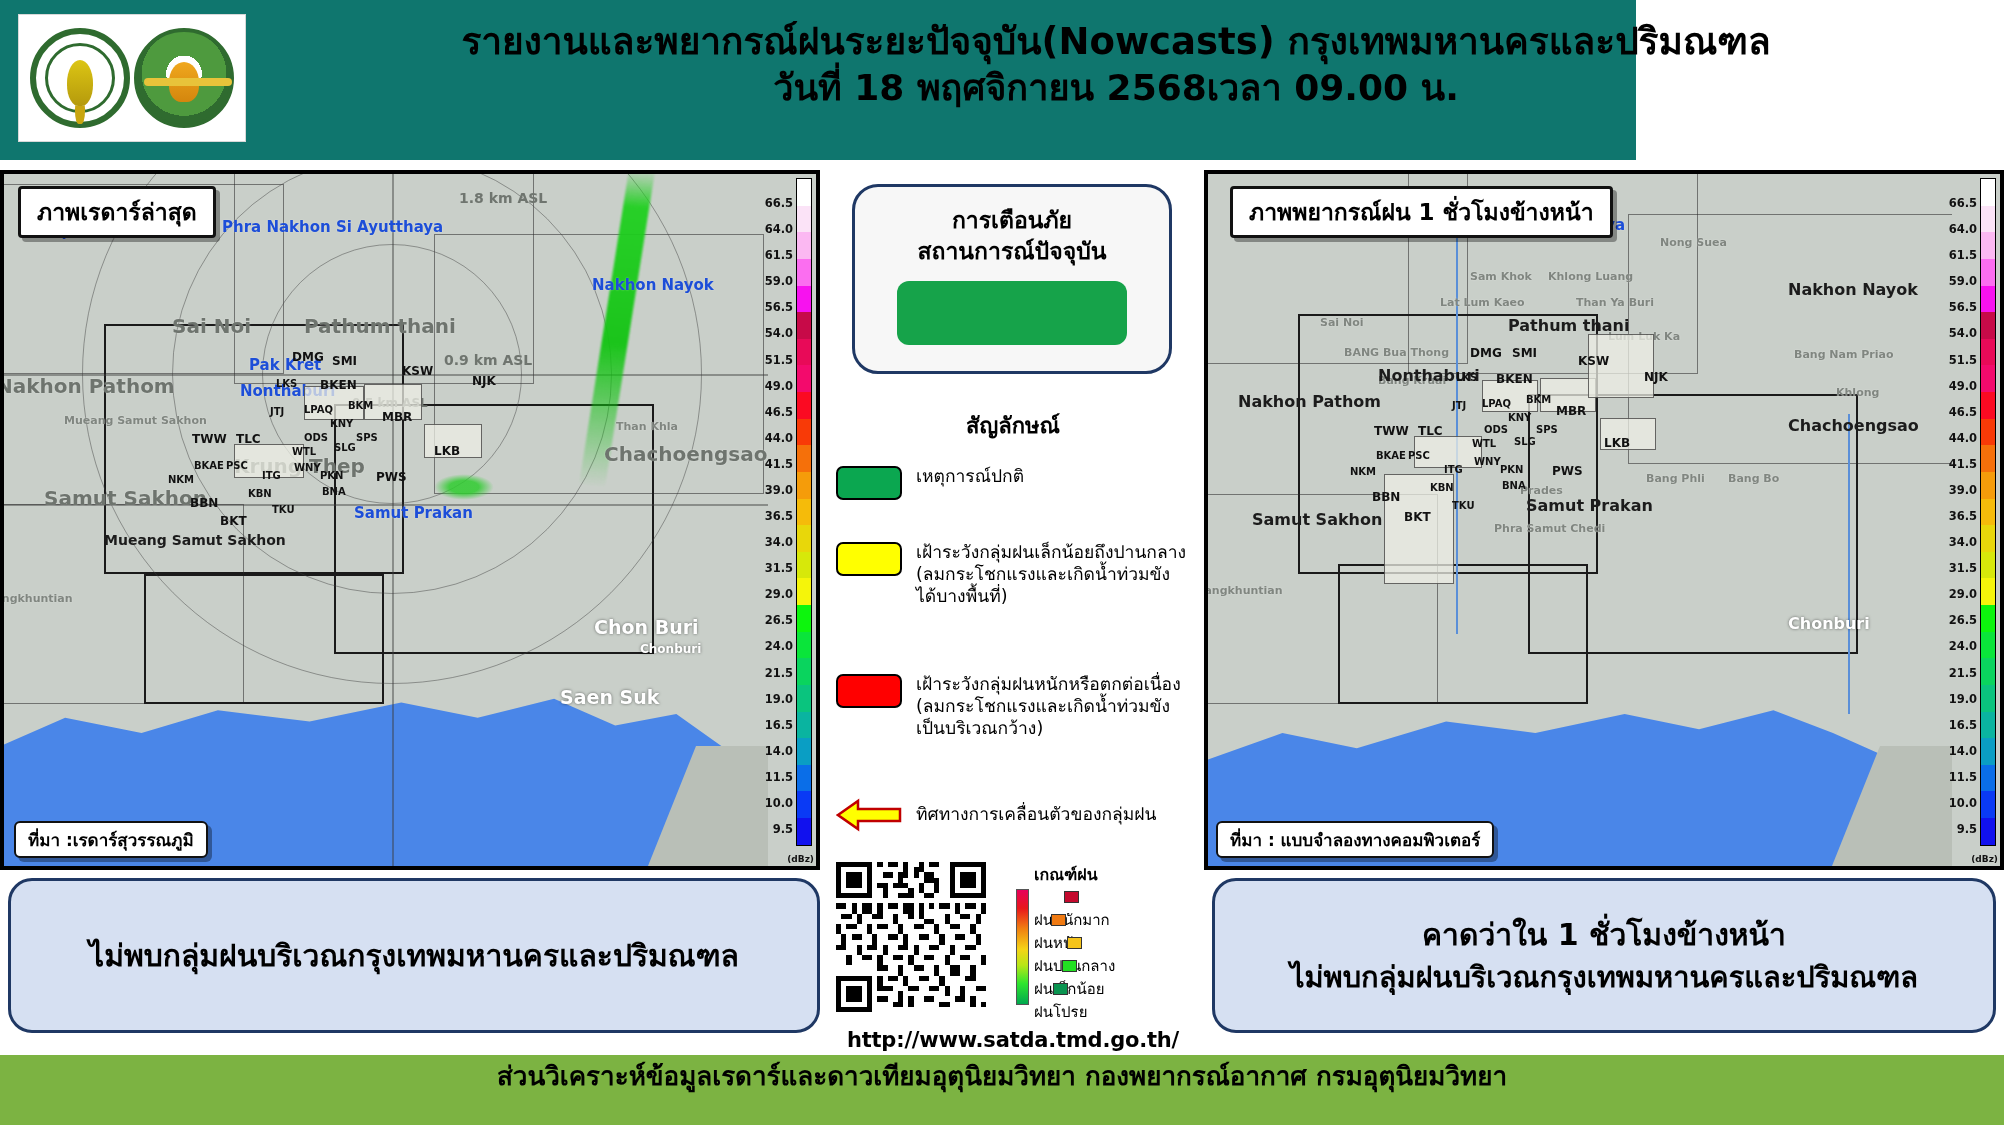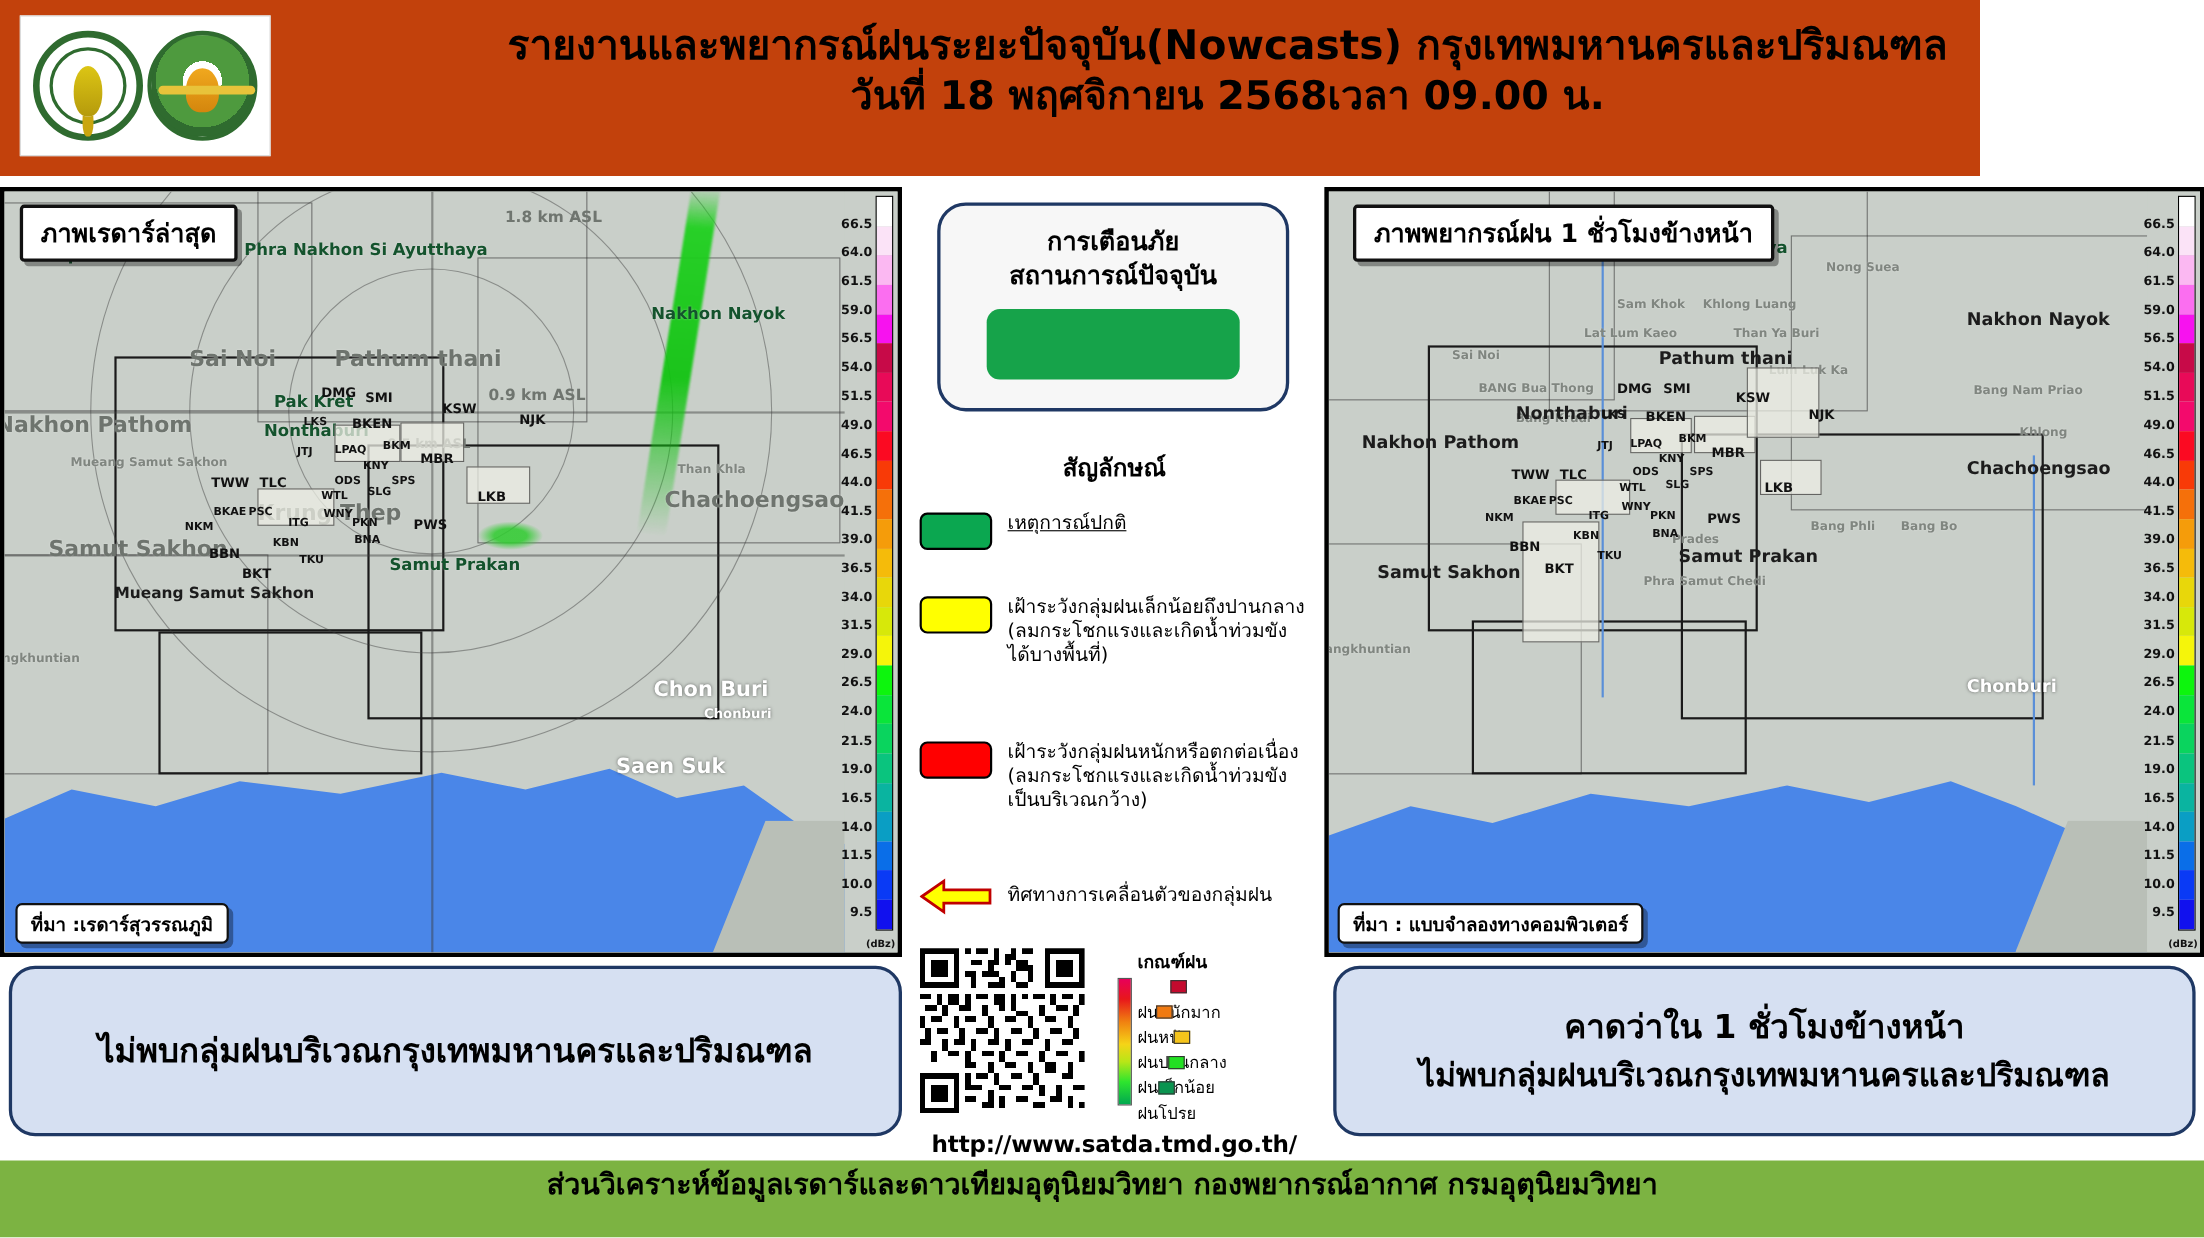--- a/index.html
+++ b/index.html
@@ -6,22 +6,22 @@
   * { box-sizing: border-box; margin:0; padding:0; }
   html,body { width:2004px; height:1125px; overflow:hidden; }
   body {
     font-family: "DejaVu Sans", "Liberation Sans", sans-serif;
     background:#ffffff;
     position:relative;
   }
 
   
   .header {
-    position:absolute; left:0; top:0; width:1800px; height:160px;
-    background:#c2410c; display:flex; align-items:center;
+    position:absolute; left:0; top:0; width:1636px; height:160px;
+    background:#0f766e; display:flex; align-items:center;
   }
   .logo-box {
     position:absolute; left:18px; top:14px; width:228px; height:128px;
     background:#ffffff; border:1px solid #d8d8d8;
     display:flex; align-items:center; justify-content:center; gap:4px;
   }
   .seal { width:100px; height:100px; border-radius:50%; position:relative; }
   .seal-a {
     background:#ffffff;
     border:6px solid #2f6b2f;
@@ -104,21 +104,21 @@
     opacity:.85;
   }
 
   
   .mlabel {
     position:absolute; color:#7d837d; font-weight:bold; white-space:nowrap;
     text-shadow:0 0 2px rgba(255,255,255,.4);
     font-family:"DejaVu Sans","Liberation Sans",sans-serif;
   }
   .mlabel.big   { font-size:20px; color:#6e746e; }
-  .mlabel.mid   { font-size:15px; color:#14532d; }
+  .mlabel.mid   { font-size:15px; color:#1d4ed8; }
   .mlabel.sm    { font-size:11px; color:#808680; }
   .mlabel.dark  { color:#1c1c1c; text-shadow:none; }
   .mlabel.white { color:#ffffff; text-shadow:0 0 3px rgba(0,0,0,.55); }
 
   
   .code {
     position:absolute; font-size:12px; font-weight:bold; color:#111;
     background:rgba(255,255,255,.0); white-space:nowrap;
     font-family:"DejaVu Sans","Liberation Sans",sans-serif;
   }
@@ -516,21 +516,21 @@
   <div class="center">
 
     <div class="alert-card">
       <div class="t">การเตือนภัย</div>
       <div class="t">สถานการณ์ปัจจุบัน</div>
       <div class="alert-swatch"></div>
     </div>
 
     <div class="legend-title">สัญลักษณ์</div>
 
-    <div class="leg-row" style="top:296px;text-decoration:underline;">
+    <div class="leg-row" style="top:296px;">
       <div class="leg-sw" style="background:#0ba750;"></div>
       <div class="leg-tx">เหตุการณ์ปกติ</div>
     </div>
 
     <div class="leg-row" style="top:372px;">
       <div class="leg-sw" style="background:#ffff00;"></div>
       <div class="leg-tx" style="white-space:pre-line;">เฝ้าระวังกลุ่มฝนเล็กน้อยถึงปานกลาง
 (ลมกระโชกแรงและเกิดน้ำท่วมขัง
 ได้บางพื้นที่)</div>
     </div>

